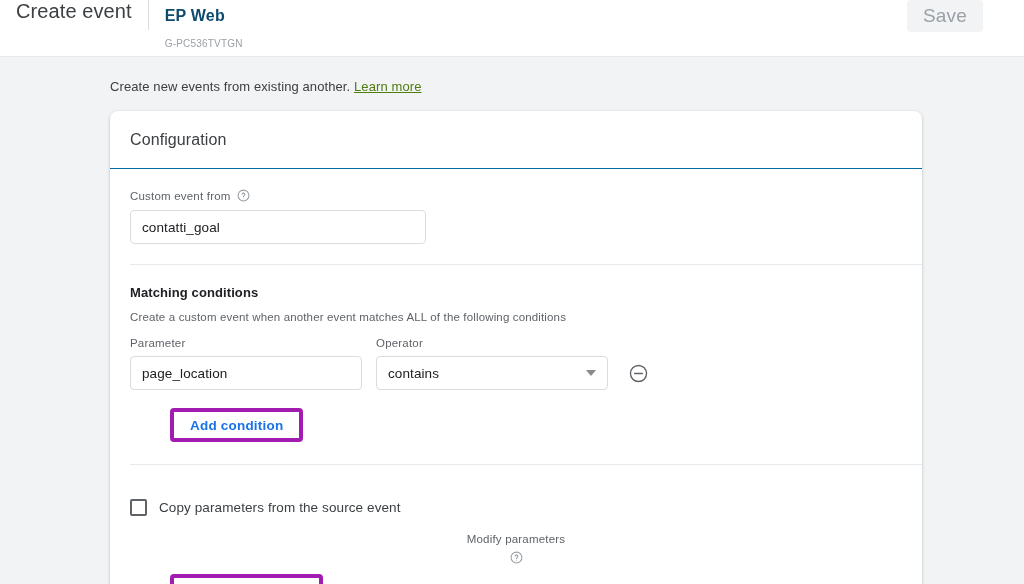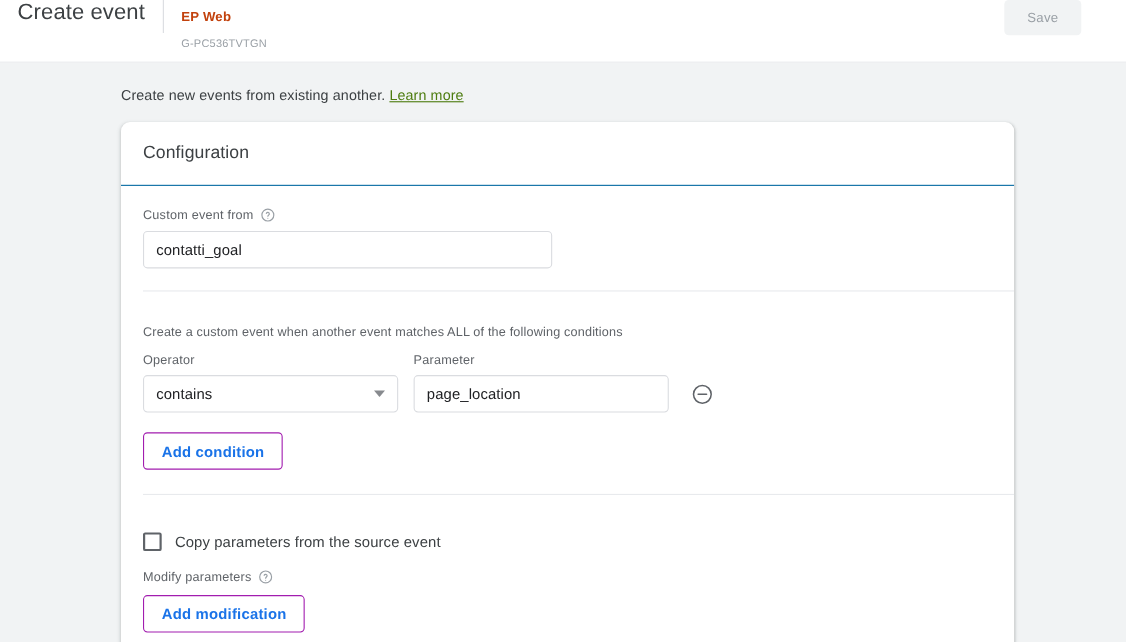--- a/index.html
+++ b/index.html
@@ -38,41 +38,41 @@
     background: #dadce0;
     margin: 0 16px;
   }
   .prop-block {
     display: flex;
     flex-direction: column;
     justify-content: center;
     line-height: 1.25;
   }
   .prop-name {
-    font-size: 12px;
+    font-size: 16px;
     font-weight: bold;
-    color: #c2410c;
+    color: #0c4a6e;
     letter-spacing: .2px;
   }
   .prop-id {
     font-size: 10px;
     color: #9aa0a6;
     letter-spacing: .2px;
     margin-top: 12px;
   }
   .topbar-spacer { flex: 1; }
   .save-btn {
     min-width: 70px;
     height: 32px;
     padding: 0 16px;
     background: #f1f3f4;
     border: none;
     border-radius: 4px;
     color: #9aa0a6;
-    font-size: 12px;
+    font-size: 19px;
     font-family: "Liberation Sans", sans-serif;
     letter-spacing: .2px;
     cursor: default;
     display: flex;
     align-items: center;
     justify-content: center;
     margin-right: 25px;
   }
 
   
@@ -146,21 +146,21 @@
     background: #fff;
     display: flex;
     align-items: center;
     padding: 0 11px;
     font-size: 13.5px;
     color: #202124;
     letter-spacing: .1px;
   }
 
   .event-name-row { padding-top: 20px; }
-  .event-name-input { width: 372px; margin-top: 8px; }
+  .event-name-input { width: 296px; margin-top: 8px; }
 
   .matching-title {
     font-size: 13px;
     font-weight: bold;
     color: #202124;
     letter-spacing: .1px;
   }
   .matching-sub {
     margin-top: 11px;
     font-size: 11.5px;
@@ -212,29 +212,30 @@
     margin-left: 4px;
   }
   .remove-btn svg { display:block; }
 
   .outline-btn {
     display: inline-flex;
     align-items: center;
     justify-content: center;
     height: 34px;
     padding: 0 16px;
-    border: 1px solid #a21caf;
+    border: 4px solid #a21caf;
     border-radius: 4px;
     background: #fff;
     color: #1a73e8;
     font-size: 13.5px;
     font-weight: bold;
     letter-spacing: .2px;
     font-family: "Liberation Sans", sans-serif;
     cursor: pointer;
+    margin-left: 40px;
   }
   .add-cond-wrap { padding-top: 18px; padding-bottom: 22px; }
 
   .param-title {
     font-size: 13px;
     font-weight: bold;
     color: #202124;
     letter-spacing: .1px;
   }
   .checkbox-row {
@@ -249,21 +250,21 @@
     border: 2px solid #5f6368;
     border-radius: 2px;
     background: #fff;
     flex: none;
   }
   .checkbox-label {
     font-size: 13.5px;
     color: #3c4043;
     letter-spacing: .1px;
   }
-  .modify-label { margin-top: 17px; }
+  .modify-label { margin-top: 17px; flex-direction: column; }
   .add-mod-wrap { margin-top: 10px; padding-bottom: 26px; }
 
   .pt20 { padding-top: 20px; }
 </style>
 </head>
 <body>
 
 <div class="topbar">
   <div class="topbar-title">Create event</div>
   <div class="topbar-sep"></div>
@@ -299,34 +300,35 @@
             </svg>
           </span>
         </div>
         <div class="text-input event-name-input" placeholder="">contatti_goal</div>
       </div>
 
       <div class="pt20"></div>
       <div class="divider"></div>
 
       <div class="section pt20">
+        <div class="matching-title">Matching conditions</div>
         <div class="matching-sub">Create a custom event when another event matches ALL of the following conditions</div>
 
         <div class="cond-grid">
+          <div class="cond-col col-parameter">
+            <div class="field-label">Parameter</div>
+            <div class="text-input">page_location</div>
+          </div>
+
           <div class="cond-col col-operator">
             <div class="field-label">Operator</div>
             <div class="select-input">
               <span>contains</span>
               <span class="caret"></span>
             </div>
-          </div>
-
-          <div class="cond-col col-parameter">
-            <div class="field-label">Parameter</div>
-            <div class="text-input">page_location</div>
           </div>
 
 
           <div class="remove-btn">
             <svg viewBox="0 0 24 24" width="21" height="21" fill="none" stroke="currentColor" stroke-width="1.6">
               <circle cx="12" cy="12" r="9.2"></circle>
               <line x1="7.6" y1="12" x2="16.4" y2="12" stroke-linecap="round"></line>
             </svg>
           </div>
         </div>

